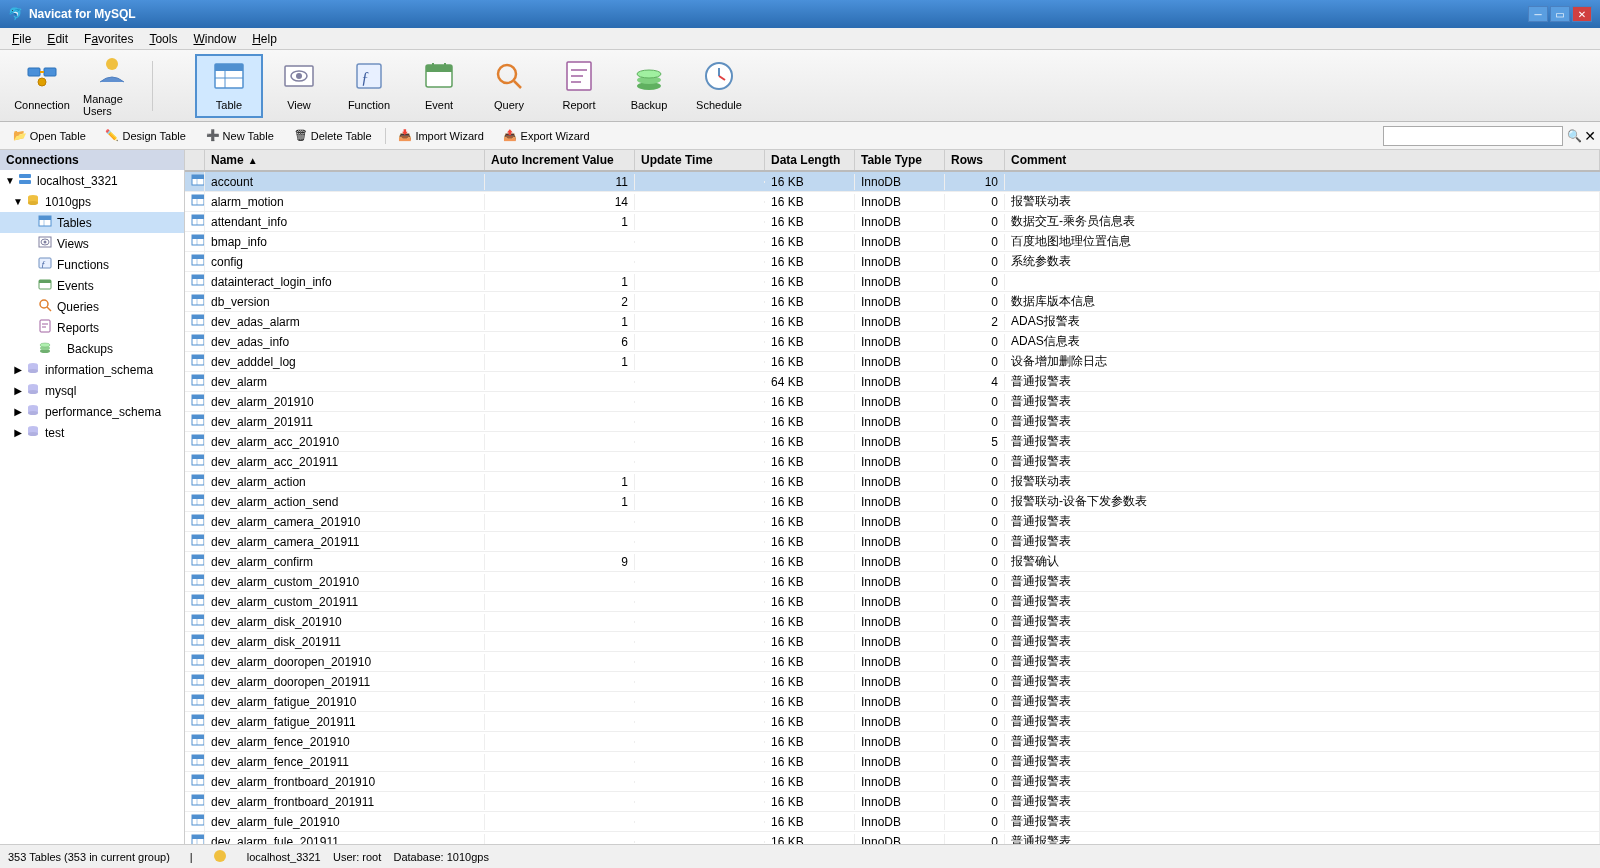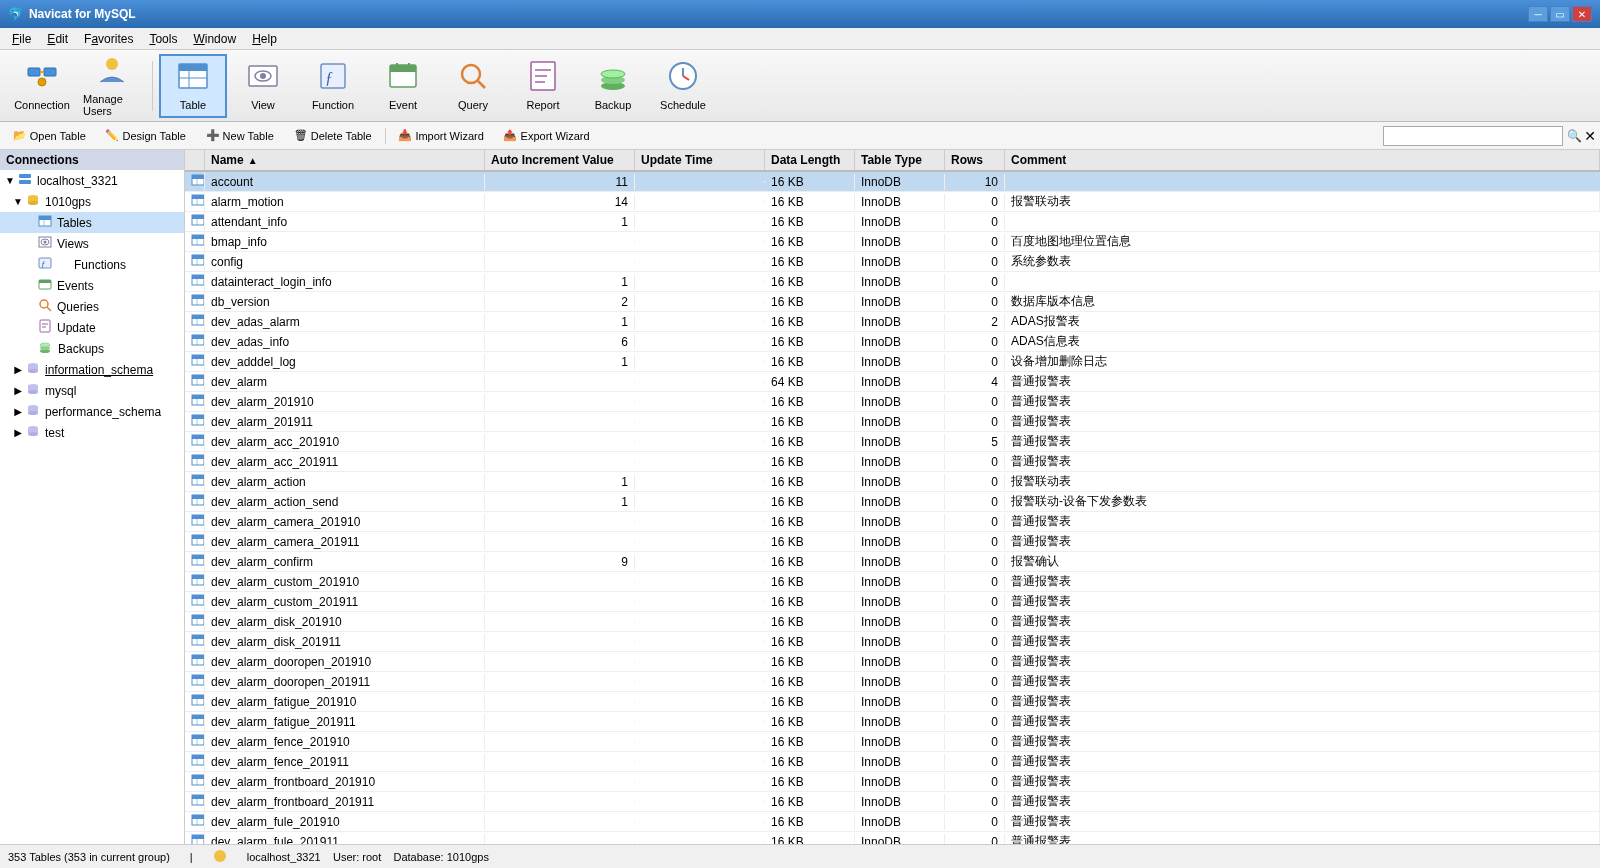--- a/index.html
+++ b/index.html
@@ -13,21 +13,21 @@
     .title-btn.close { background: #d04040; }
 
     
     #menu-bar { background: #f0f0f0; border-bottom: 1px solid #ccc; height: 22px; display: flex; align-items: center; padding: 0 4px; }
     .menu-item { padding: 2px 8px; cursor: pointer; font-size: 12px; }
     .menu-item span { text-decoration: underline; }
 
     
     #toolbar { background: linear-gradient(to bottom, #f8f8f8, #e8e8e8); border-bottom: 1px solid #bbb; height: 72px; display: flex; align-items: center; padding: 4px 8px; gap: 2px; }
     .tool-btn { display: flex; flex-direction: column; align-items: center; justify-content: center; width: 68px; height: 64px; cursor: pointer; border: 1px solid transparent; padding: 4px; font-size: 11px; gap: 2px; }
-    .tool-btn.active { background: #d0e8ff; border: 2px solid #5090d0; }
+    .tool-btn.active { background: #d0e8ff; border: 2px solid #5090d0; margin-left: 36px; }
     .tool-icon { font-size: 28px; line-height: 1; }
     .tool-separator { width: 1px; height: 50px; background: #ccc; margin: 0 4px; }
 
     
     #action-bar { background: #f5f5f5; border-bottom: 1px solid #ccc; height: 28px; display: flex; align-items: center; padding: 0 4px; gap: 2px; }
     .action-btn { display: flex; align-items: center; gap: 3px; padding: 2px 8px; font-size: 11px; cursor: pointer; border: 1px solid transparent; height: 22px; }
     .action-separator { width: 1px; height: 16px; background: #ccc; margin: 0 2px; }
     #search-box { margin-left: auto; display: flex; align-items: center; }
     #search-input { width: 180px; height: 20px; border: 1px solid #aaa; padding: 0 4px; font-size: 11px; }
 
@@ -293,21 +293,21 @@
     </div>
 
     <div class="tree-item indent2">
       <span class="tree-expand"> </span>
       <span>
         <svg width="14" height="14" viewBox="0 0 14 14">
             <rect x="1" y="2" width="12" height="10" rx="1" fill="#e8f0ff" stroke="#7090c0" stroke-width="1"></rect>
             <text x="3" y="11" font-size="9" fill="#4060a0" font-style="italic" font-family="serif">ƒ</text>
           </svg>
       </span>
-      <span style="margin-left:20px;">Functions</span>
+      <span style="margin-left:3px;">Functions</span>
     </div>
 
     <div class="tree-item indent2">
       <span class="tree-expand"> </span>
       <span>
         <svg width="14" height="14" viewBox="0 0 14 14">
             <rect x="1" y="3" width="12" height="9" rx="1" fill="white" stroke="#60a060" stroke-width="1"></rect>
             <rect x="1" y="3" width="12" height="3" fill="#60a060"></rect>
           </svg>
       </span>
@@ -327,45 +327,45 @@
 
     <div class="tree-item indent2">
       <span class="tree-expand"> </span>
       <span>
         <svg width="14" height="14" viewBox="0 0 14 14">
             <rect x="2" y="1" width="10" height="12" rx="1" fill="white" stroke="#a060a0" stroke-width="1"></rect>
             <line x1="4" y1="5" x2="10" y2="5" stroke="#a060a0" stroke-width="1"></line>
             <line x1="4" y1="8" x2="8" y2="8" stroke="#a060a0" stroke-width="1"></line>
           </svg>
       </span>
-      <span style="margin-left:3px;">Update</span>
+      <span style="margin-left:3px;">Reports</span>
     </div>
 
     <div class="tree-item indent2">
       <span class="tree-expand"> </span>
       <span>
         <svg width="14" height="14" viewBox="0 0 14 14">
             <ellipse cx="7" cy="11" rx="5" ry="2" fill="#70b070"></ellipse>
             <ellipse cx="7" cy="8" rx="5" ry="2" fill="#90d090"></ellipse>
             <ellipse cx="7" cy="5" rx="5" ry="2" fill="#b0f0b0" stroke="#70b070" stroke-width="0.5"></ellipse>
           </svg>
       </span>
-      <span style="margin-left:4px;">Backups</span>
+      <span style="margin-left:13px;">Backups</span>
     </div>
 
     <div class="tree-item indent1">
       <span class="tree-expand">▶</span>
       <span>
         <svg width="14" height="14" viewBox="0 0 14 14">
             <ellipse cx="7" cy="4" rx="5" ry="2" fill="#c0c0f0"></ellipse>
             <rect x="2" y="4" width="10" height="6" fill="#c0c0f0"></rect>
             <ellipse cx="7" cy="10" rx="5" ry="2" fill="#b0b0e0"></ellipse>
           </svg>
       </span>
-      <span style="margin-left:3px;text-decoration:underline;">information_schema</span>
+      <span style="margin-left:3px;">information_schema</span>
     </div>
 
     <div class="tree-item indent1">
       <span class="tree-expand">▶</span>
       <span>
         <svg width="14" height="14" viewBox="0 0 14 14">
             <ellipse cx="7" cy="4" rx="5" ry="2" fill="#c0c0f0"></ellipse>
             <rect x="2" y="4" width="10" height="6" fill="#c0c0f0"></rect>
             <ellipse cx="7" cy="10" rx="5" ry="2" fill="#b0b0e0"></ellipse>
           </svg>
@@ -446,20 +446,21 @@
               <rect x="1" y="2" width="12" height="10" fill="white" stroke="#5090d0" stroke-width="1"></rect>
               <rect x="1" y="2" width="12" height="4" fill="#5090d0"></rect>
               <line x1="6" y1="2" x2="6" y2="12" stroke="#5090d0" stroke-width="0.5"></line>
             </svg></div>
           <div class="table-cell col-name">attendant_info</div>
           <div class="table-cell col-auto" style="text-align: right;">1</div>
           <div class="table-cell col-update"></div>
           <div class="table-cell col-length">16 KB</div>
           <div class="table-cell col-type">InnoDB</div>
           <div class="table-cell col-rows" style="text-align: right;">0</div>
+          <div class="table-cell col-comment">数据交互-乘务员信息表</div>
         </div>
         <div class="table-row">
           <div class="table-cell col-icon"><svg width="14" height="14" viewBox="0 0 14 14">
               <rect x="1" y="2" width="12" height="10" fill="white" stroke="#5090d0" stroke-width="1"></rect>
               <rect x="1" y="2" width="12" height="4" fill="#5090d0"></rect>
               <line x1="6" y1="2" x2="6" y2="12" stroke="#5090d0" stroke-width="0.5"></line>
             </svg></div>
           <div class="table-cell col-name">bmap_info</div>
           <div class="table-cell col-auto" style="text-align: right;"></div>
           <div class="table-cell col-update"></div>

